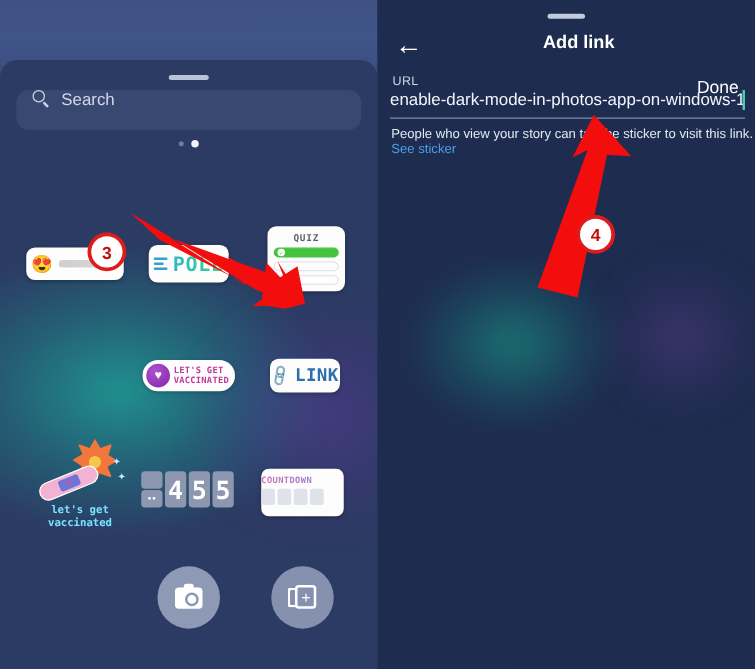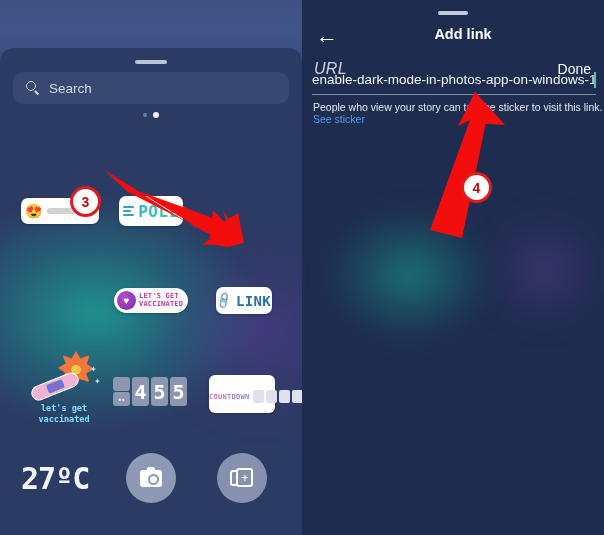--- a/index.html
+++ b/index.html
@@ -33,21 +33,21 @@
     background:radial-gradient(ellipse at center, rgba(96,60,160,.45) 0%, rgba(80,50,140,.18) 45%, rgba(60,60,120,0) 72%);
     filter:blur(8px);
   }
   .grabber{
     position:absolute; left:50%; top:12px; transform:translateX(-50%);
     width:32px; height:4px; border-radius:3px; background:#b9c3d8;
   }
   .searchbar{
     position:absolute; left:13px; top:24px; width:276px; height:32px;
     border-radius:10px; background:#384870;
-    display:flex; align-items:center; gap:9px; padding:0 13px;
+    display:flex; gap:9px; padding:0 13px;
   }
   .search-ico{ width:14px; height:14px; position:relative; flex:none; }
   .search-ico i{
     position:absolute; left:0; top:0; width:10px; height:10px;
     border:1.6px solid #ced6e6; border-radius:50%;
   }
   .search-ico b{
     position:absolute; left:9px; top:9px; width:5px; height:1.6px;
     background:#ced6e6; transform:rotate(45deg); transform-origin:left center;
   }
@@ -151,21 +151,21 @@
       display:flex; align-items:center; justify-content:center;
       color:#fff; font-family:"DejaVu Sans Mono", monospace; font-weight:bold;
       font-size:12px; }
   .flip.big{ height:29px; font-size:20px; }
   .flip.blank{ }
   .flip.tiny{ font-size:6px; }
 
   
   .st-count{ position:absolute; left:209px; top:327px; width:66px; height:38px;
       background:#fdfdfd; border-radius:6px;
-      display:flex; flex-direction:row; align-items:center; gap:3px;
+      display:flex; flex-direction:column; gap:3px;
       padding-top:5px; box-shadow:0 1px 3px rgba(0,0,0,.25); }
   .count-t{ font-family:"DejaVu Sans Mono", monospace; font-weight:bold;
       font-size:7px; letter-spacing:.3px;
       background:linear-gradient(90deg,#d06fb5,#7f7fe0);
       -webkit-background-clip:text; background-clip:text; color:transparent; }
   .count-boxes{ display:flex; gap:2px; }
   .count-boxes s{ width:11px; height:13px; background:#dfe2ea; border-radius:2px;
       display:block; }
 
   
@@ -208,21 +208,21 @@
 
   .r-nav{ position:absolute; left:0; top:22px; width:302px; height:32px; }
   .back-arrow{ position:absolute; left:14px; top:4px; width:24px; height:22px;
       color:#fff; font-size:22px; line-height:20px; }
   .r-title{ position:absolute; left:0; top:4px; width:322px; text-align:center;
       color:#fff; font-size:14.5px; font-weight:bold; }
   .r-done{ position:absolute; right:13px; top:5px; color:#fff;
       font-size:14px;margin-top:34px; }
 
   .url-label{ position:absolute; left:12px; top:60px; color:#cdd5e4;
-      font-size:16px; letter-spacing:.3px;font-style:italic; }
+      font-size:10px; letter-spacing:.3px; }
   .url-value{ position:absolute; left:10px; top:72px; width:284px;
       color:#f2f5fb; font-size:13.5px; white-space:nowrap; overflow:hidden; }
   .url-caret{ position:absolute; left:292px; top:72px; width:1.5px; height:16px;
       background:#4ec9b0; }
   .url-underline{ position:absolute; left:10px; top:94px; width:284px;
       height:1px; background:#7f8ca8; }
   .r-help{ position:absolute; left:11px; top:101px; width:290px;
       color:#e3e8f2; font-size:10.5px; white-space:nowrap; }
   .r-prev{ position:absolute; left:11px; top:113px; color:#4a9eea;
       font-size:10.5px; }
@@ -271,20 +271,28 @@
 
       <div class="card st-poll">
         <span class="poll-ico">
             <s></s>
             <s></s>
             <s></s>
           </span>
         <span class="poll-txt">POLL</span>
       </div>
 
+      <div class="st-quiz">
+        <span class="quiz-t">QUIZ</span>
+        <span class="quiz-opt sel">
+          <span class="quiz-check">✓</span>
+        </span>
+        <span class="quiz-opt"></span>
+        <span class="quiz-opt"></span>
+      </div>
 
 
       <div class="st-vacc">
         <span class="vacc-badge">♥</span>
         <span class="vacc-lines">
           <span>LET'S GET</span>
           <span>VACCINATED</span>
         </span>
       </div>
 
@@ -323,21 +331,20 @@
       <div class="st-count">
         <span class="count-t">COUNTDOWN</span>
         <span class="count-boxes">
             <s></s>
             <s></s>
             <s></s>
             <s></s>
           </span>
       </div>
 
-      <div class="st-temp">27ºC</div>
 
       <div class="circ cam">
         <span class="cam-ico"></span>
       </div>
 
       <div class="circ multi">
         <span class="multi-ico">
           <s></s>
             <s></s>
             <span class="multi-plus">+</span>

